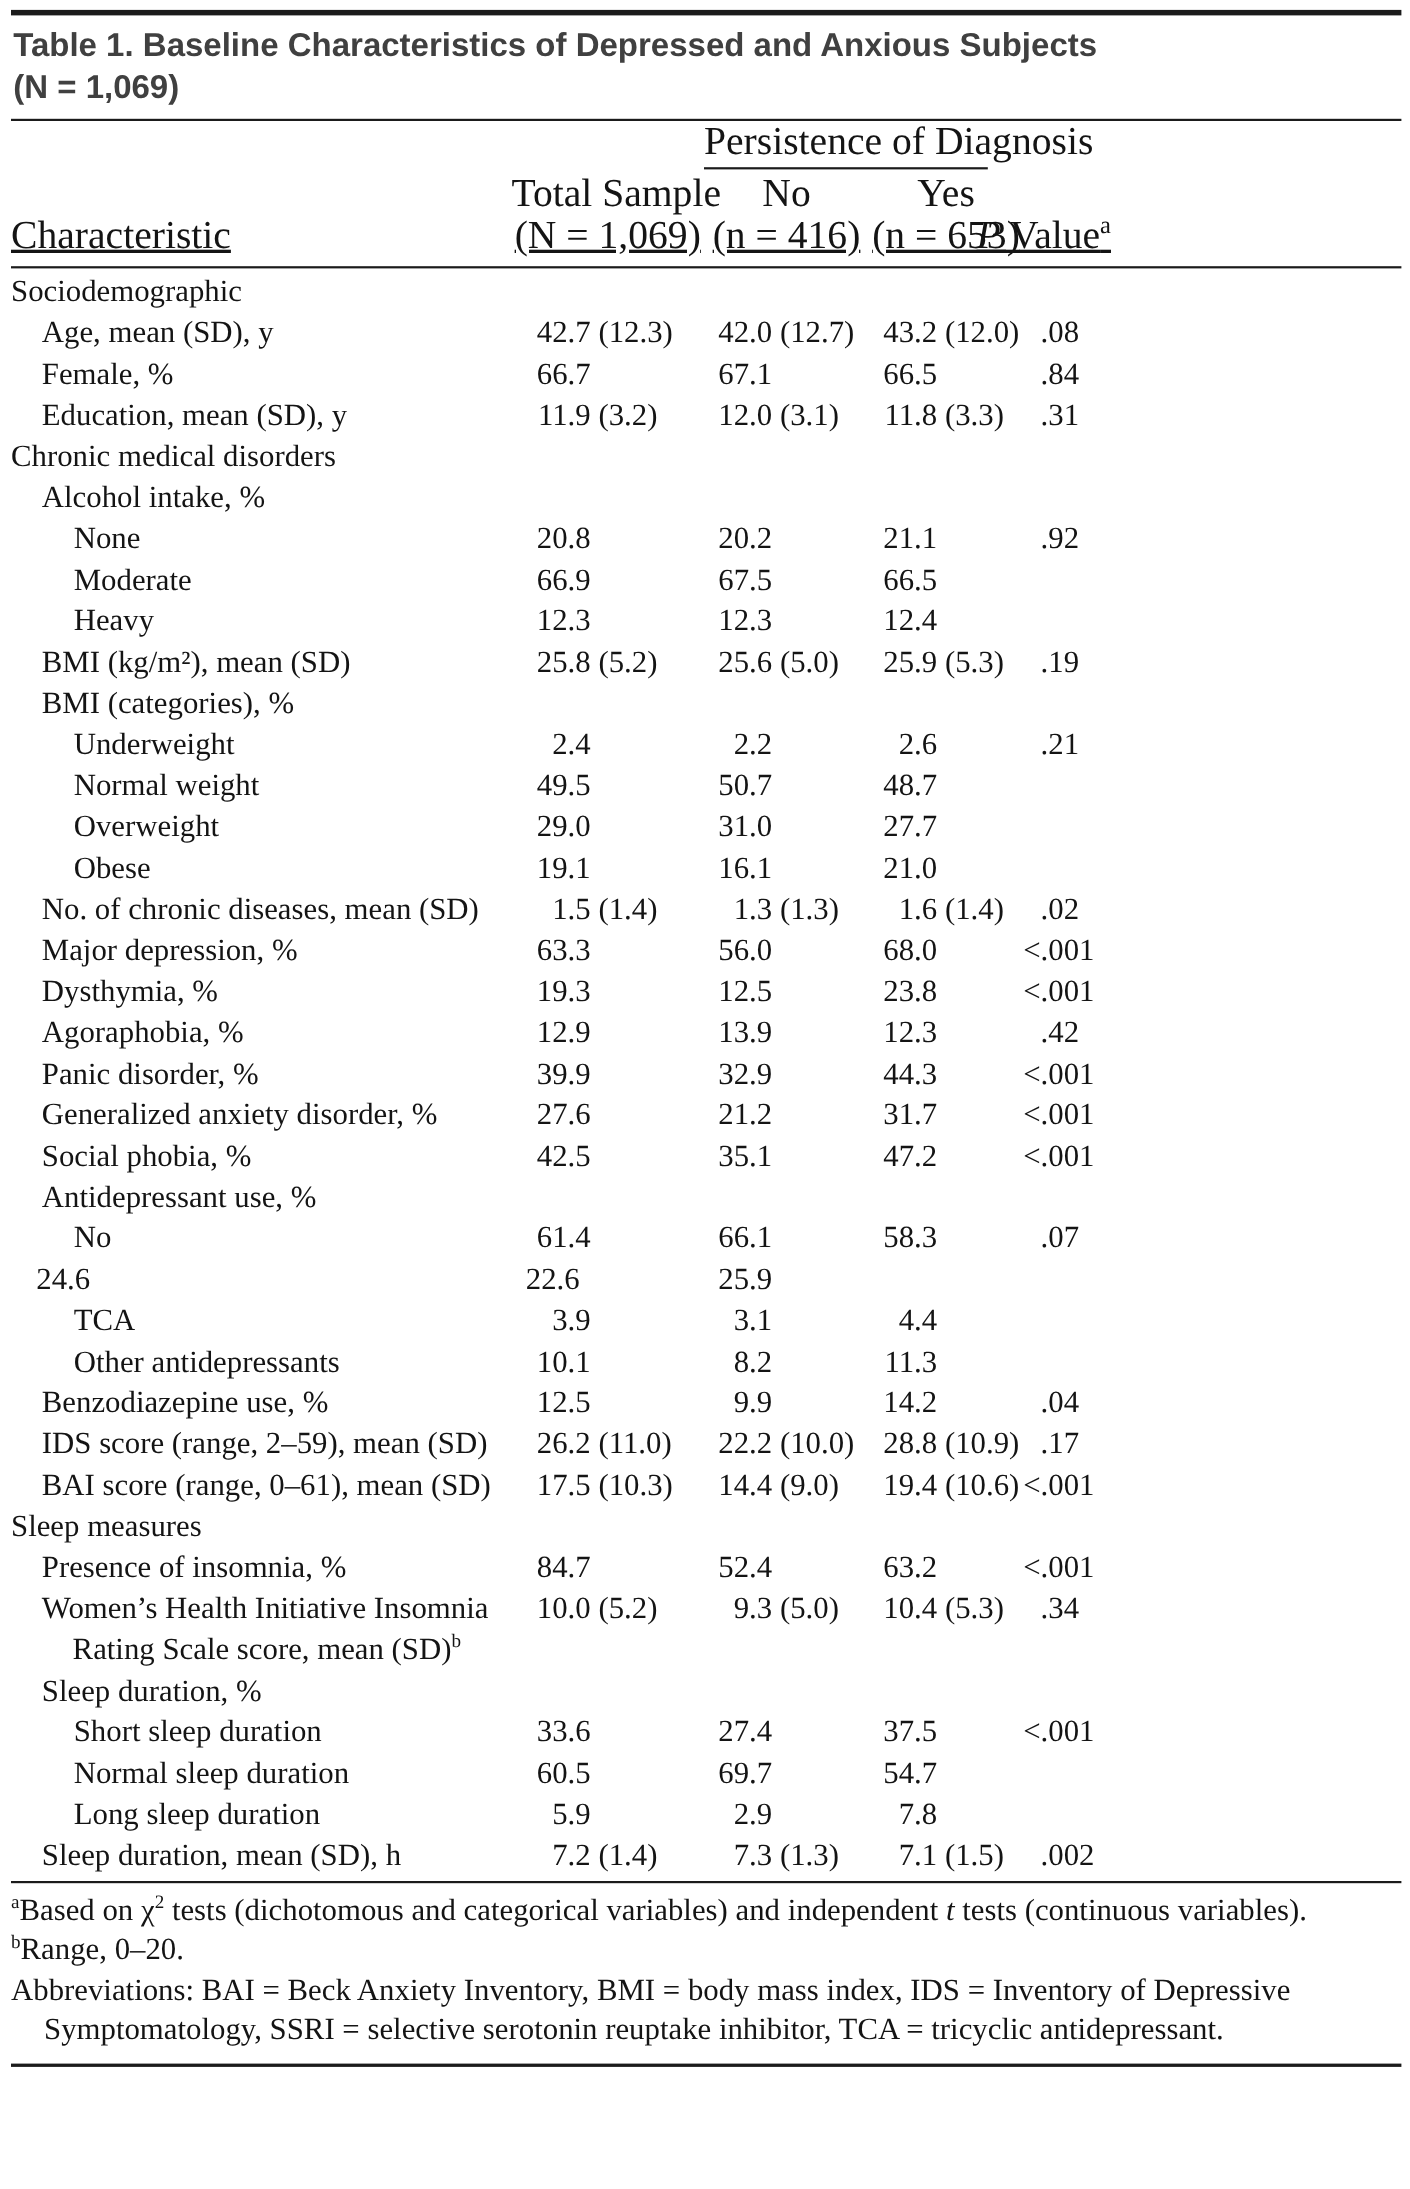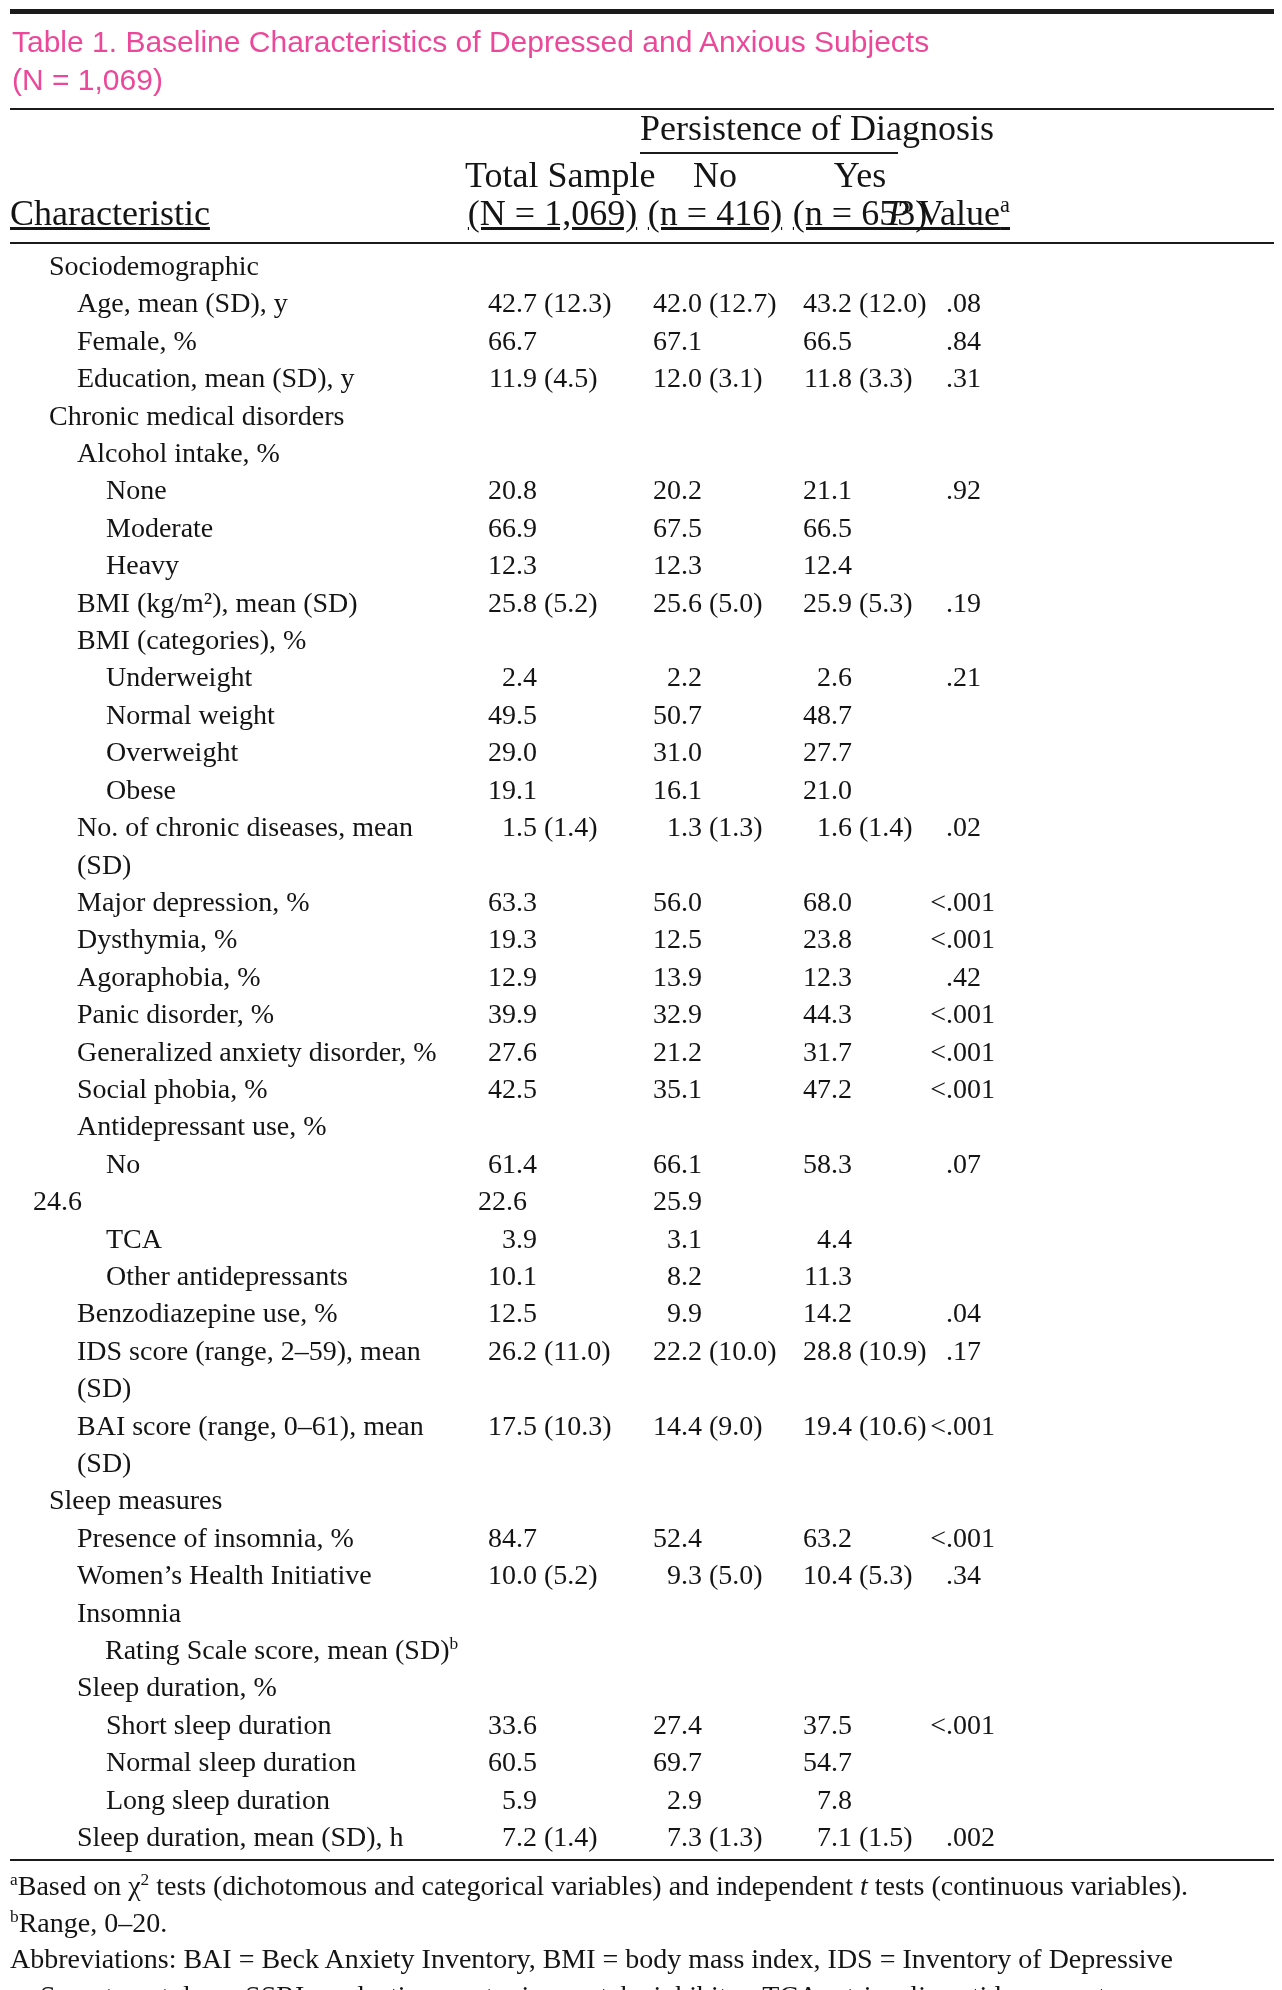--- a/index.html
+++ b/index.html
@@ -10,22 +10,22 @@
     color: #141414;
   }
   .page { padding: 9px 8px 0 10px; }
 
   .rule { border: 0; border-top: 2px solid #1b1b1b; margin: 0; }
   .rule.top { border-top-width: 5px; }
   .rule.bottom { border-top-width: 3px; margin-top: 2px; }
 
   .title {
     font-family: "Liberation Sans", "DejaVu Sans", sans-serif;
-    font-weight: normal; font-size: 30px; line-height: 38px;
-    padding: 9px 0 9px 2px; color: #ec4899;
+    font-weight: bold; font-size: 30px; line-height: 38px;
+    padding: 9px 0 9px 2px; color: #404040;
   }
 
   .thead {
     display: grid;
     grid-template-columns: 455px 175px 150px 140px 80px 1fr;
     grid-template-rows: 46px 36px 38px;
     align-items: end;
     padding: 4px 0 8px;
     font-size: 36px;
   }
@@ -42,21 +42,21 @@
     white-space: nowrap;
   }
   .pvh { justify-self: end; white-space: nowrap; }
 
   .tbody { font-size: 28px; line-height: 37.4px; padding: 3px 0 4px; }
   .trow {
     display: grid;
     grid-template-columns: 455px 175px 150px 140px 80px 1fr;
     align-items: start;
   }
-  .lab { padding-left: 0; margin-left: 39px; }
+  .lab { padding-left: 0; }
   .ind1 { padding-left: 28px; }
   .ind2 { padding-left: 57px; }
   .lab2 { padding-left: 28px; }
   .numcell { white-space: nowrap; }
   .num { display: inline-block; width: 72px; text-align: right; }
   .col-no .num, .col-yes .num { width: 62px; }
   .pcell { white-space: nowrap; }
   .pL { display: inline-block; width: 16px; text-align: right; }
 
   .footnotes { font-size: 28px; line-height: 36.5px; padding: 7px 0 9px 0; }
@@ -112,21 +112,21 @@
       </div>
       <div class="trow">
         <div class="lab ind1">Female, %</div>
         <div class="numcell col-total"><span class="num">66.7</span></div>
         <div class="numcell col-no"><span class="num">67.1</span></div>
         <div class="numcell col-yes"><span class="num">66.5</span></div>
         <div class="pcell"><span class="pL"></span><span>.84</span></div>
       </div>
       <div class="trow">
         <div class="lab ind1">Education, mean (SD), y</div>
-        <div class="numcell col-total"><span class="num">11.9</span><span> (4.5)</span></div>
+        <div class="numcell col-total"><span class="num">11.9</span><span> (3.2)</span></div>
         <div class="numcell col-no"><span class="num">12.0</span><span> (3.1)</span></div>
         <div class="numcell col-yes"><span class="num">11.8</span><span> (3.3)</span></div>
         <div class="pcell"><span class="pL"></span><span>.31</span></div>
       </div>
       <div class="trow">
         <div class="lab ind0">Chronic medical disorders</div>
         <div class="numcell col-total"></div>
         <div class="numcell col-no"></div>
         <div class="numcell col-yes"></div>
         <div class="pcell"></div>

